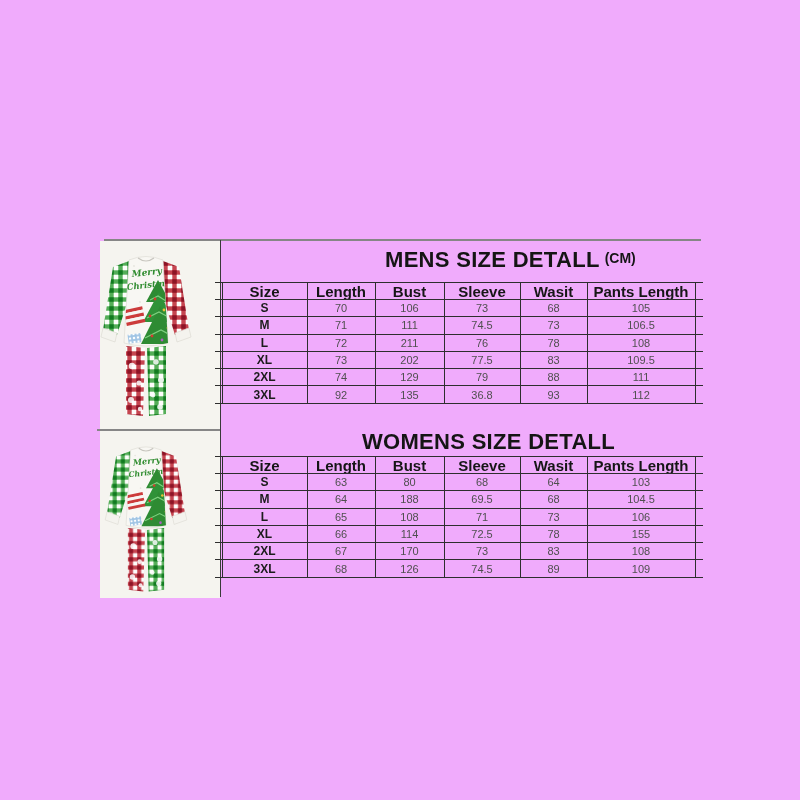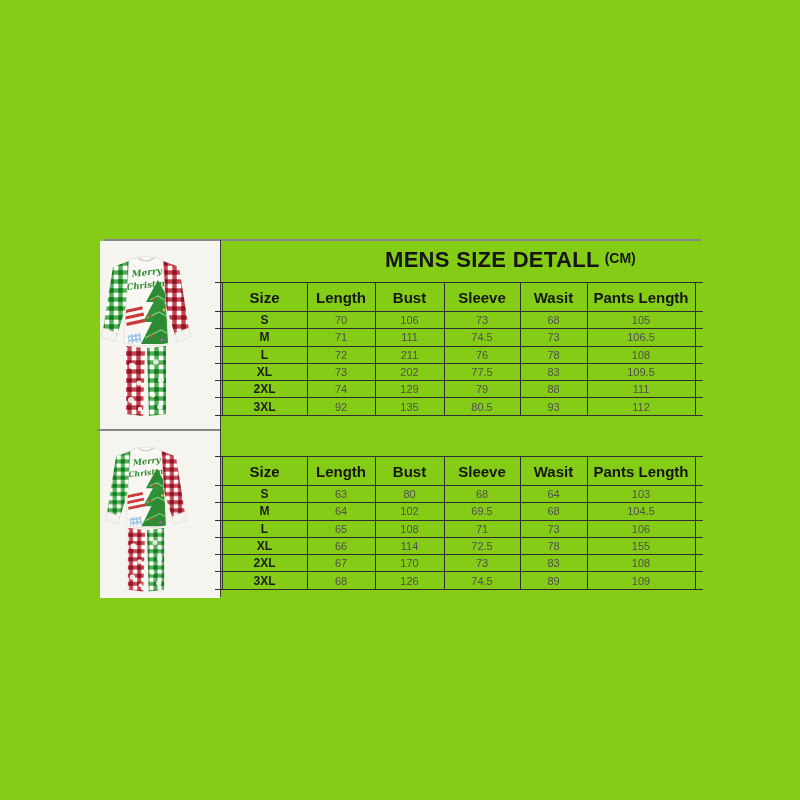--- a/index.html
+++ b/index.html
@@ -1,17 +1,17 @@
 <!DOCTYPE html>
 <html><head>
 <meta charset="utf-8">
 <style>
   html,body{margin:0;padding:0;}
   body{font-family:"Liberation Sans","DejaVu Sans",sans-serif;}
-  .page{position:relative;width:800px;height:800px;background:#84cc16;overflow:hidden;}
+  .page{position:relative;width:800px;height:800px;background:#f0abfc;overflow:hidden;}
 
   
   .rule-h{position:absolute;background:#868686;height:2px;}
   .rule-top{left:104px;top:239px;width:597px;}
   .rule-mid{left:97px;top:429px;width:124px;}
   .rule-v{position:absolute;left:220px;top:240px;width:1px;height:357px;background:#3a3a3a;}
 
   
   .photo-col-bg{position:absolute;left:100px;top:241px;width:120px;height:357px;background:#f5f4ef;}
   .photo{position:absolute;}
@@ -23,21 +23,21 @@
   .size-title{position:absolute;white-space:nowrap;font-weight:bold;color:#151515;font-size:22px;letter-spacing:0.3px;}
   .title-mens{left:385px;top:247px;}
   .title-womens{left:362px;top:429px;}
   .size-title .unit{font-size:14px;font-weight:800;margin-left:5px;position:relative;top:-4px;letter-spacing:0;}
 
   
   .size-table{position:absolute;left:215px;width:488px;}
   .table-mens{top:282px;}
   .table-womens{top:456px;}
   .trow{display:grid;grid-template-columns:7px 85px 68px 69px 76px 67px 108px 1fr;box-sizing:border-box;}
-  .header-row{height:30px;border-top:1px solid #2e2e2e;border-bottom:1px solid #2e2e2e;}
+  .header-row{height:18px;border-top:1px solid #2e2e2e;border-bottom:1px solid #2e2e2e;}
   .data-row{height:17.3px;border-bottom:1px solid #2e2e2e;}
   .cell{display:flex;align-items:center;justify-content:center;overflow:hidden;}
   .header-row .cell{font-weight:bold;font-size:15px;color:#161616;}
   .data-row .cell{font-size:11px;color:#4f4f4f;}
   .data-row .size-cell{font-weight:bold;font-size:12px;color:#1c1c1c;}
   .vline{position:absolute;top:0;height:100%;width:1px;background:#2e2e2e;}
 </style>
 </head>
 <body>
 
@@ -205,34 +205,37 @@
         <div class="cell">79</div>
         <div class="cell">88</div>
         <div class="cell">111</div>
         <div class="pad"></div>
       </div>
       <div class="trow data-row">
         <div class="pad"></div>
         <div class="cell size-cell">3XL</div>
         <div class="cell">92</div>
         <div class="cell">135</div>
-        <div class="cell">80.5</div>
+        <div class="cell">36.8</div>
         <div class="cell">93</div>
         <div class="cell">112</div>
         <div class="pad"></div>
       </div>
       <div class="vline" style="left: 7px;"></div>
       <div class="vline" style="left: 92px;"></div>
       <div class="vline" style="left: 160px;"></div>
       <div class="vline" style="left: 229px;"></div>
       <div class="vline" style="left: 305px;"></div>
       <div class="vline" style="left: 372px;"></div>
       <div class="vline" style="left: 480px;"></div>
     </div>
 
+  <div class="size-title title-womens">
+    <span>WOMENS SIZE DETALL</span><span class="unit"></span>
+  </div>
   <div class="size-table table-womens">
       <div class="trow header-row">
         <div class="pad"></div>
         <div class="cell">Size</div>
         <div class="cell">Length</div>
         <div class="cell">Bust</div>
         <div class="cell">Sleeve</div>
         <div class="cell">Wasit</div>
         <div class="cell">Pants Length</div>
         <div class="pad"></div>
@@ -244,21 +247,21 @@
         <div class="cell">80</div>
         <div class="cell">68</div>
         <div class="cell">64</div>
         <div class="cell">103</div>
         <div class="pad"></div>
       </div>
       <div class="trow data-row">
         <div class="pad"></div>
         <div class="cell size-cell">M</div>
         <div class="cell">64</div>
-        <div class="cell">102</div>
+        <div class="cell">188</div>
         <div class="cell">69.5</div>
         <div class="cell">68</div>
         <div class="cell">104.5</div>
         <div class="pad"></div>
       </div>
       <div class="trow data-row">
         <div class="pad"></div>
         <div class="cell size-cell">L</div>
         <div class="cell">65</div>
         <div class="cell">108</div>

